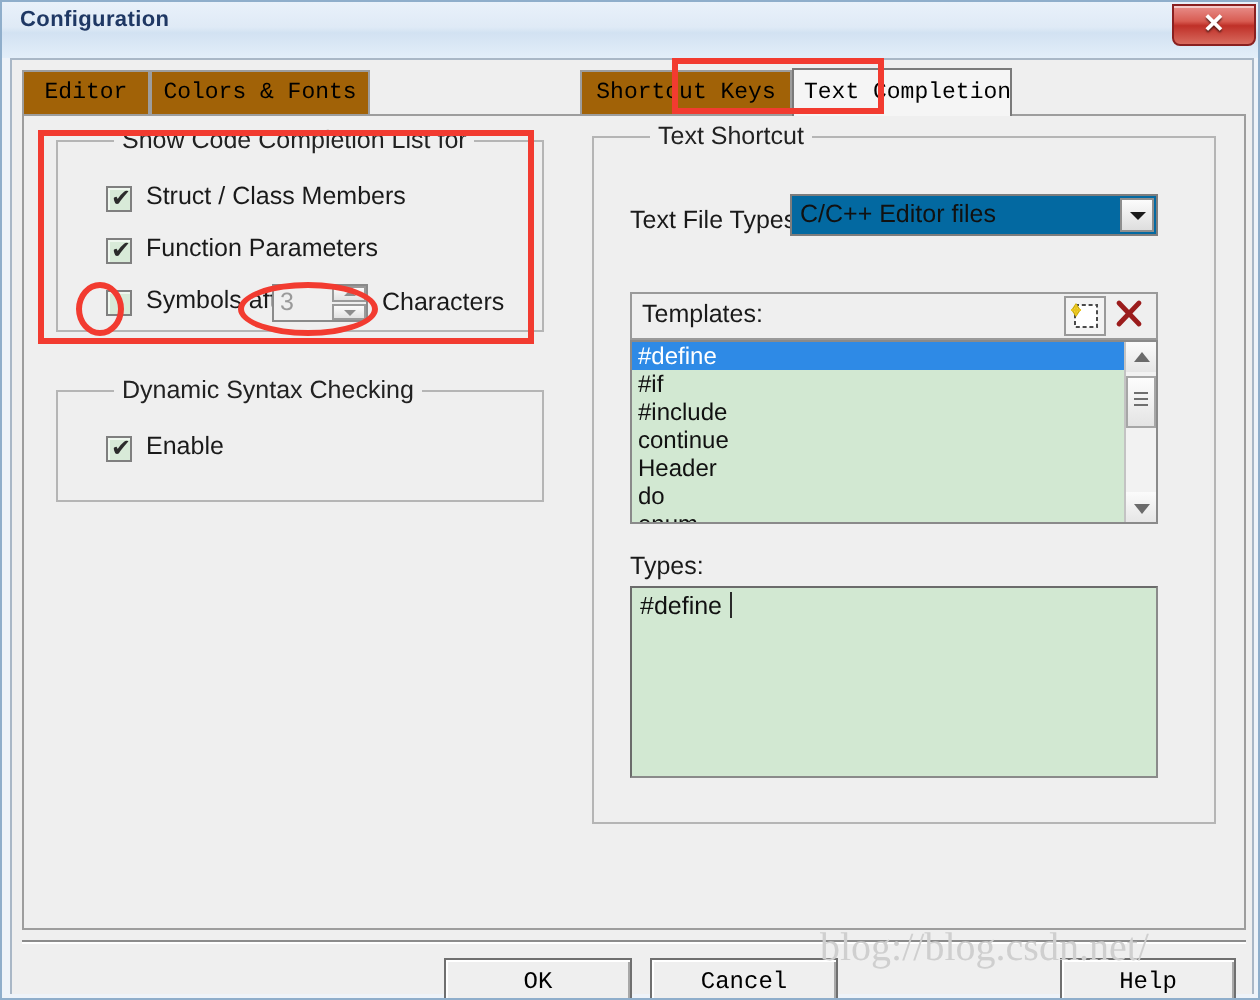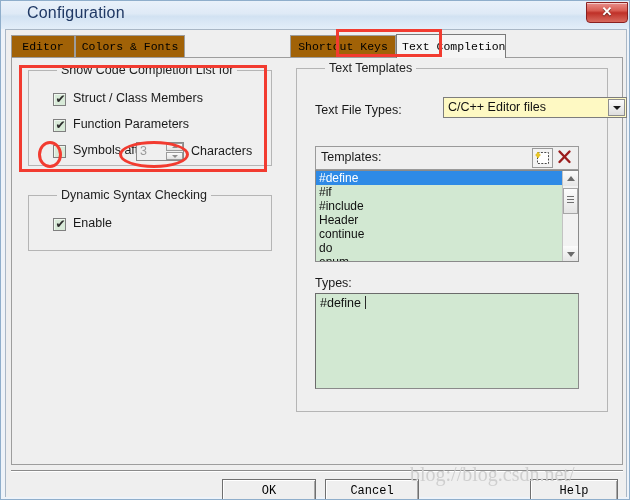--- a/index.html
+++ b/index.html
@@ -19,24 +19,25 @@
     overflow: hidden;
   }
 
   
   #titlebar {
     position: absolute; left: 0; top: 0;
     width: 630px; height: 28px;
     background: linear-gradient(to bottom, #e9f1fa 0%, #dfeaf6 45%, #d2e2f2 55%, #e3eef9 100%);
   }
   #title-text {
-    position: absolute; left: 26px; top: 3px;
-    font-size: 16px; color: #1f3864;
+    position: absolute; left: 9px; top: 3px;
+    font-size: 11px; color: #1f3864;
     letter-spacing: .2px;
     white-space: nowrap;
+    font-weight: bold;
   }
   #close-button {
     position: absolute; right: 3px; top: 1px;
     width: 42px; height: 21px;
     border: 1px solid #8a2020;
     border-radius: 0 0 4px 4px;
     background: linear-gradient(to bottom, #e88f8b 0%, #d85c52 40%, #bf3028 52%, #d86a5e 100%);
     box-shadow: inset 0 1px 0 rgba(255,255,255,.55);
     cursor: pointer;
   }
@@ -166,24 +167,23 @@
   .plainlabel {
     position: absolute;
     font-size: 12.5px; color: #1a1a1a;
     white-space: nowrap;
   }
 
   
   #combo {
     position: absolute;
     height: 21px;
-    background: #fef9c3;
+    background: #0369a1;
     border: 1px solid #7d7d7d;
     cursor: pointer;
-    margin-left: 48px;
   }
   #combo-text {
     position: absolute; left: 4px; top: 2px;
     font-size: 12.5px; color: #111;
     white-space: nowrap;
   }
   #combo-arrow {
     position: absolute; right: 1px; top: 1px;
     width: 17px; height: 17px;
     background: linear-gradient(to bottom,#fcfcfc,#dedede);
@@ -406,21 +406,21 @@
         <div class="legend">Dynamic Syntax Checking</div>
         <div class="cbrow" style="left:24px; top:22px;">
           <div class="cbox">
             <div class="tick">✔</div>
           </div>
           <div class="cblabel">Enable</div>
         </div>
       </div>
 
       <div class="groupbox" style="left:284px; top:10px; width:312px; height:344px;">
-        <div class="legend">Text Templates</div>
+        <div class="legend">Text Shortcut</div>
 
         <div class="plainlabel" style="left:18px; top:34px;">Text File Types:</div>
 
         <div id="combo" style="left:98px; top:28px; width:184px;">
           <div id="combo-text">C/C++ Editor files</div>
           <div id="combo-arrow">
               <i></i>
             </div>
         </div>
 
@@ -440,22 +440,22 @@
               <path d="M4.5 3.5 L14.5 14" stroke="#9b1c1c" stroke-width="2.4" stroke-linecap="round"></path>
               <path d="M14.5 3.5 L4.5 14" stroke="#9b1c1c" stroke-width="2.4" stroke-linecap="round"></path>
             </svg>
           </div>
         </div>
 
         <div id="tpl-list" style="left:18px; top:101px; width:264px; height:92px;">
           <div class="tpl-item selected">#define</div>
           <div class="tpl-item">#if</div>
           <div class="tpl-item">#include</div>
+          <div class="tpl-item">continue</div>
           <div class="tpl-item">Header</div>
-          <div class="tpl-item">continue</div>
           <div class="tpl-item">do</div>
           <div class="tpl-item">enum</div>
 
           <div id="tpl-scroll">
             <div class="sb-arrow top">
                 <i></i>
               </div>
             <div id="sb-thumb">
                 <div class="grip"></div>
               </div>

